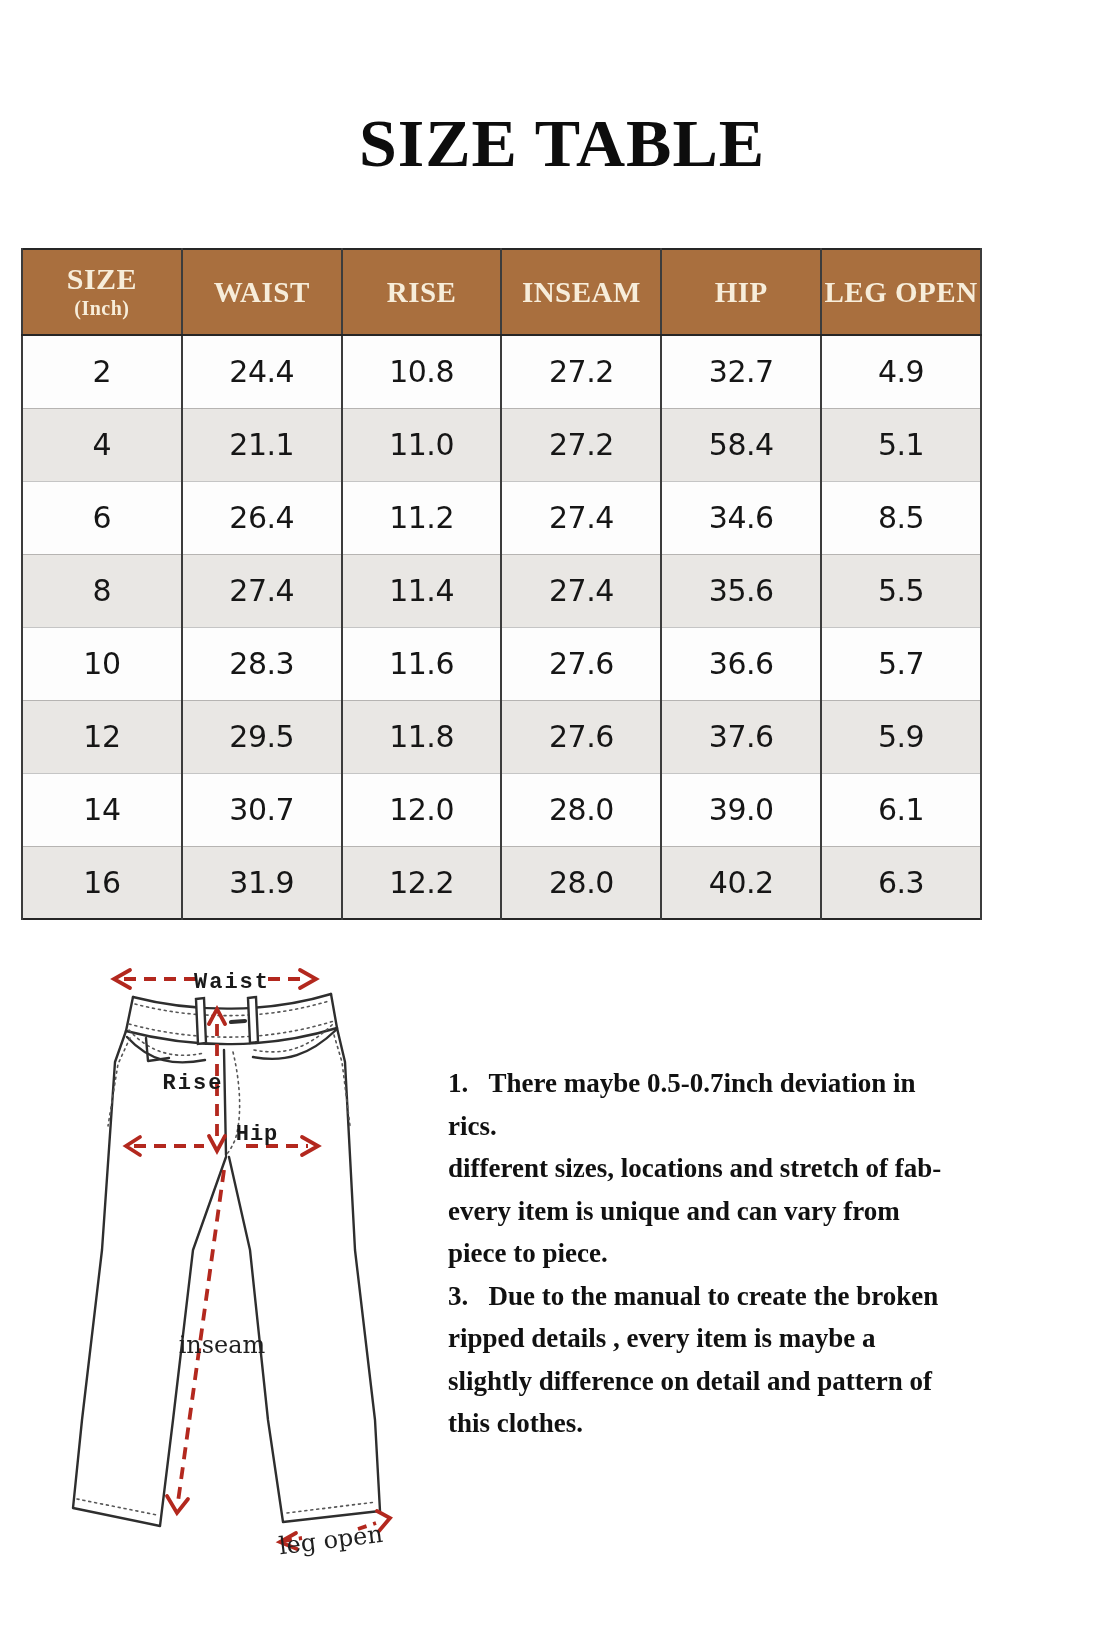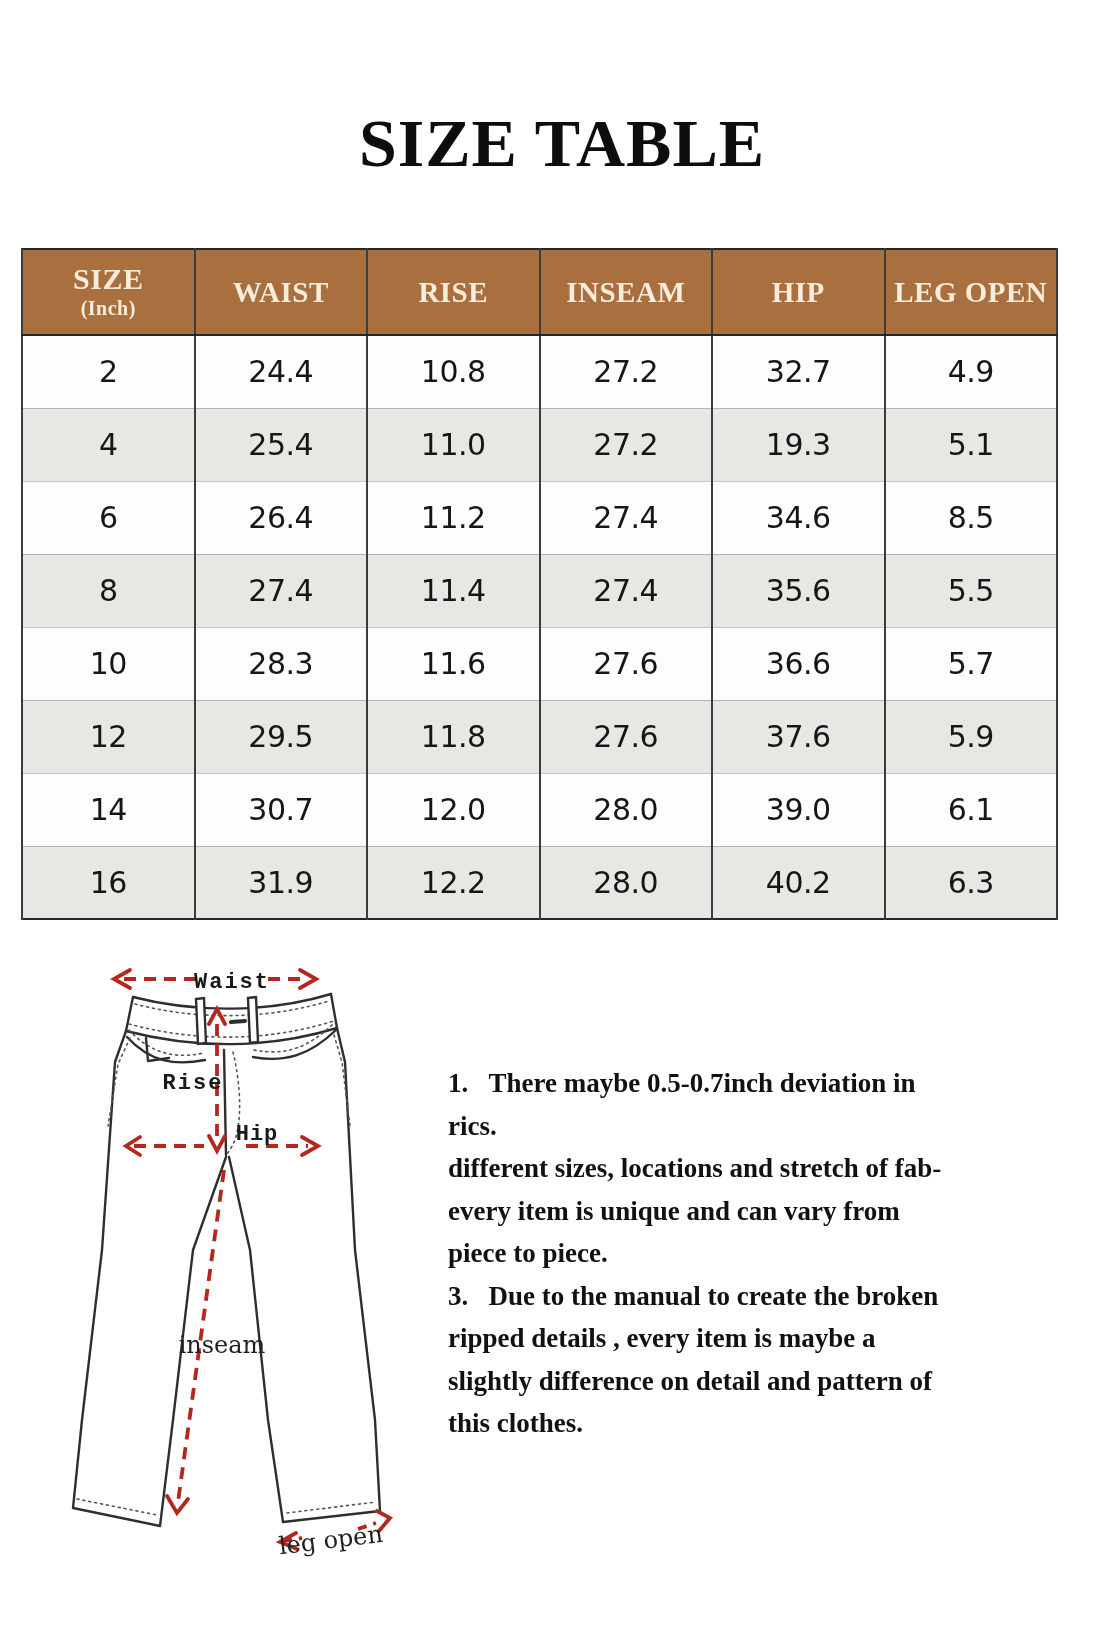--- a/index.html
+++ b/index.html
@@ -17,21 +17,21 @@
     width:1100px;height:1650px;position:relative;overflow:hidden;
     font-family:"Liberation Sans", sans-serif;color:#151515;
   }
   .page-title{
     position:absolute;top:104px;left:12px;width:100%;
     text-align:center;
     font-family:"Liberation Serif", serif;
     font-size:68px;font-weight:700;letter-spacing:1px;color:#0d0d0d;
   }
   table.size-table{
-    position:absolute;left:21px;top:248px;width:1037px;
+    position:absolute;left:21px;top:248px;width:961px;
     border-collapse:collapse;table-layout:fixed;
     border:2px solid #262626;
   }
   table.size-table th, table.size-table td{
     border-left:2px solid var(--grid-dark);
     border-right:2px solid var(--grid-dark);
     text-align:center;vertical-align:middle;
   }
   table.size-table thead th{
     height:86px;
@@ -96,24 +96,24 @@
       <tr>
         <td>2</td>
         <td>24.4</td>
         <td>10.8</td>
         <td>27.2</td>
         <td>32.7</td>
         <td>4.9</td>
       </tr>
       <tr>
         <td>4</td>
-        <td>25.4</td>
+        <td>21.1</td>
         <td>11.0</td>
         <td>27.2</td>
-        <td>19.3</td>
+        <td>58.4</td>
         <td>5.1</td>
       </tr>
       <tr>
         <td>6</td>
         <td>26.4</td>
         <td>11.2</td>
         <td>27.4</td>
         <td>34.6</td>
         <td>8.5</td>
       </tr>

